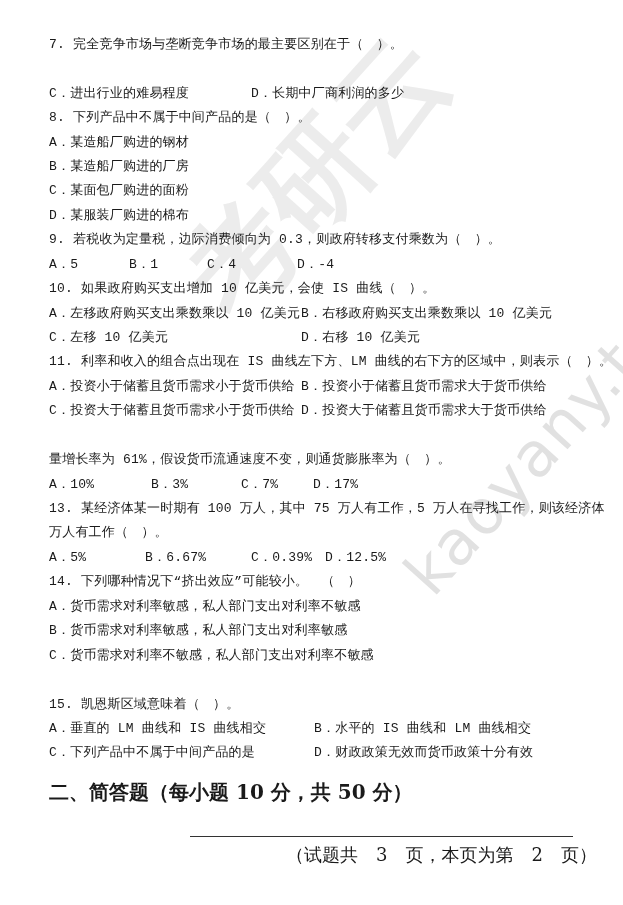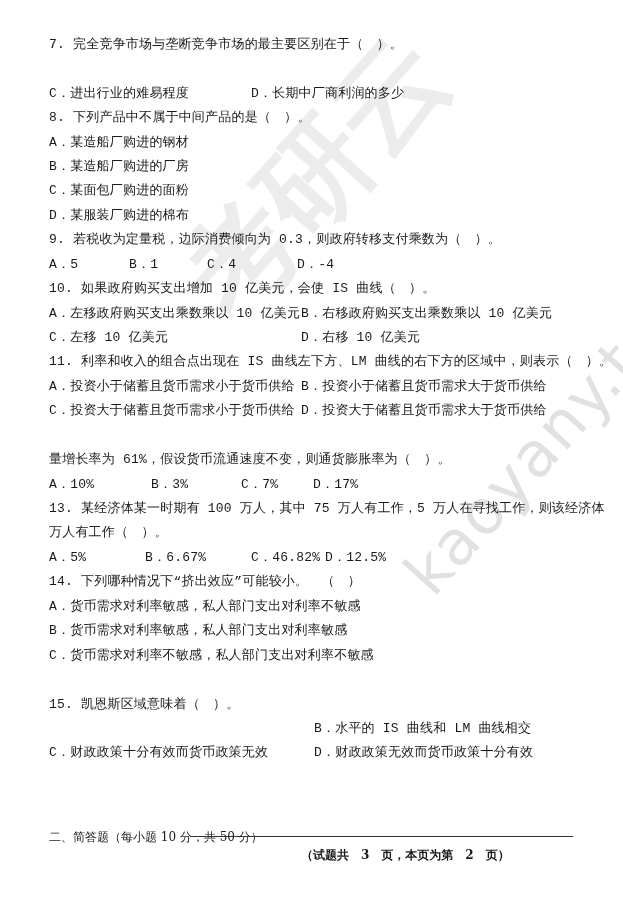--- a/index.html
+++ b/index.html
@@ -6,23 +6,23 @@
   body { width: 623px; height: 905px; position: relative; overflow: hidden;
          font-family: "DejaVu Serif", "Liberation Serif", serif; color: #1a1a1a; }
   .page { position: absolute; inset: 0; }
   .line { position: absolute; left: 49px; font-size: 13px; line-height: 18px; white-space: nowrap; letter-spacing: 0.2px; font-family: Liberation Mono, monospace; }
   .line .col2 { position: absolute; white-space: nowrap; }
   .watermark { position: absolute; pointer-events: none; color: rgba(150,150,150,0.28); white-space: nowrap; }
   .wm-text { left: 390px; top: 560px; font-family: "DejaVu Sans", sans-serif; font-size: 62px;
              transform: rotate(-48deg); transform-origin: left top; letter-spacing: 2px; color: rgba(120,120,120,0.22); }
   .wm-callig { left: 150px; top: 250px; font-family: "DejaVu Serif", serif; font-size: 110px; font-weight: bold;
                transform: rotate(-48deg); transform-origin: left top; color: rgba(150,150,150,0.18); }
-  .section-heading { position: absolute; left: 49px; top: 827px; font-size: 12px; font-weight: normal; line-height: 20px; white-space: nowrap; }
+  .section-heading { position: absolute; left: 49px; top: 782px; font-size: 20px; font-weight: bold; line-height: 20px; white-space: nowrap; }
   .rule { position: absolute; left: 190px; width: 383px; top: 836px; height: 0; border-top: 1px solid #333; }
-  .footer { position: absolute; left: 301px; top: 846px; font-size: 12px; font-weight: bold; line-height: 18px; white-space: nowrap; }
+  .footer { position: absolute; left: 286px; top: 846px; font-size: 18px; font-weight: normal; line-height: 18px; white-space: nowrap; }
 </style>
 </head>
 <body>
 
 <div class="page">
 
   <div class="watermark wm-callig">考研云</div>
   <div class="watermark wm-text">kaoyany.top</div>
 
   <div class="line" style="top:36px">
@@ -89,41 +89,42 @@
   </div>
 
   <div class="line" style="top:500px">
     <span>13.</span>
     <span>某经济体某一时期有 100 万人，其中 75 万人有工作，5 万人在寻找工作，则该经济体</span>
   </div>
   <div class="line" style="top:524px">万人有工作（　）。</div>
   <div class="line" style="top:549px">
     <span>A．5%</span>
     <span class="col2" style="left:96px">B．6.67%</span>
-    <span class="col2" style="left:202px">C．46.82%</span>
+    <span class="col2" style="left:202px">C．0.39%</span>
     <span class="col2" style="left:276px">D．12.5%</span>
   </div>
 
   <div class="line" style="top:573px">
     <span>14.</span>
     <span>下列哪种情况下“挤出效应”可能较小。　（　）</span>
   </div>
   <div class="line" style="top:598px">A．货币需求对利率敏感，私人部门支出对利率不敏感</div>
   <div class="line" style="top:622px">B．货币需求对利率敏感，私人部门支出对利率敏感</div>
   <div class="line" style="top:647px">C．货币需求对利率不敏感，私人部门支出对利率不敏感</div>
 
   <div class="line" style="top:696px">
     <span>15.</span>
     <span>凯恩斯区域意味着（　）。</span>
   </div>
   <div class="line" style="top:720px">
+    <span>A．垂直的 LM 曲线和 IS 曲线相交</span>
     <span class="col2" style="left:265px">B．水平的 IS 曲线和 LM 曲线相交</span>
   </div>
   <div class="line" style="top:744px">
-    <span>C．财政政策十分有效而货币政策无效</span>
+    <span>C．下列产品中不属于中间产品的是</span>
     <span class="col2" style="left:265px">D．财政政策无效而货币政策十分有效</span>
   </div>
 
   <div class="section-heading">二、简答题（每小题 10 分，共 50 分）</div>
 
   <div class="rule"></div>
   <div class="footer">（试题共　3　页，本页为第　2　页）</div>
 </div>
 
 </body></html>

